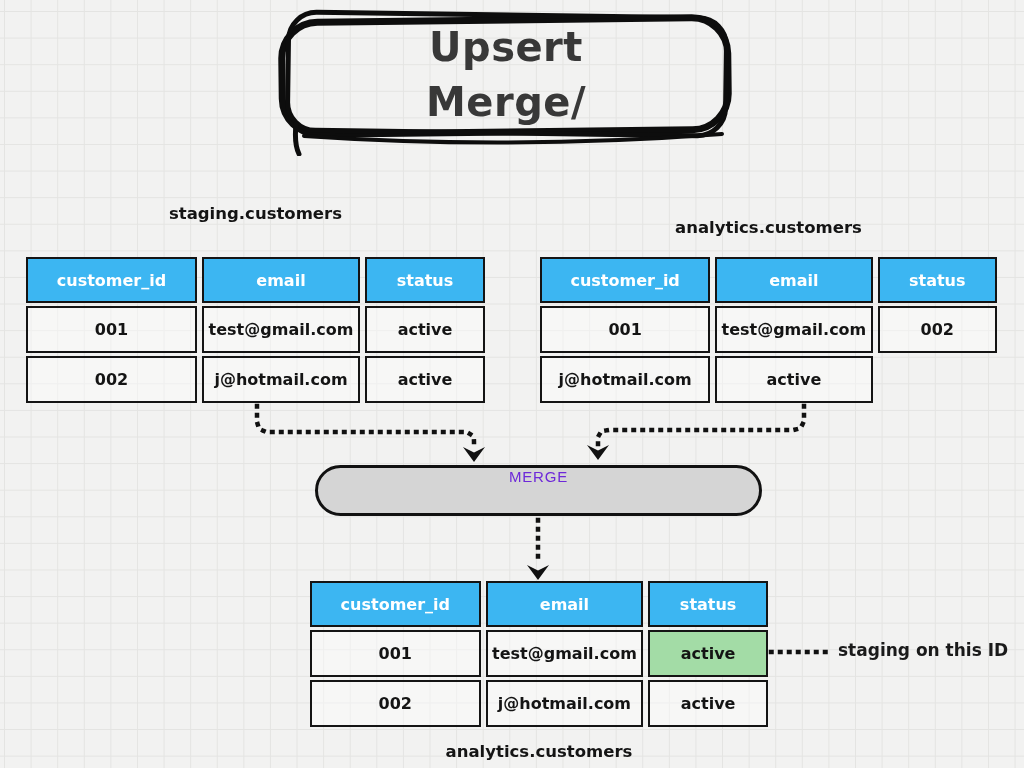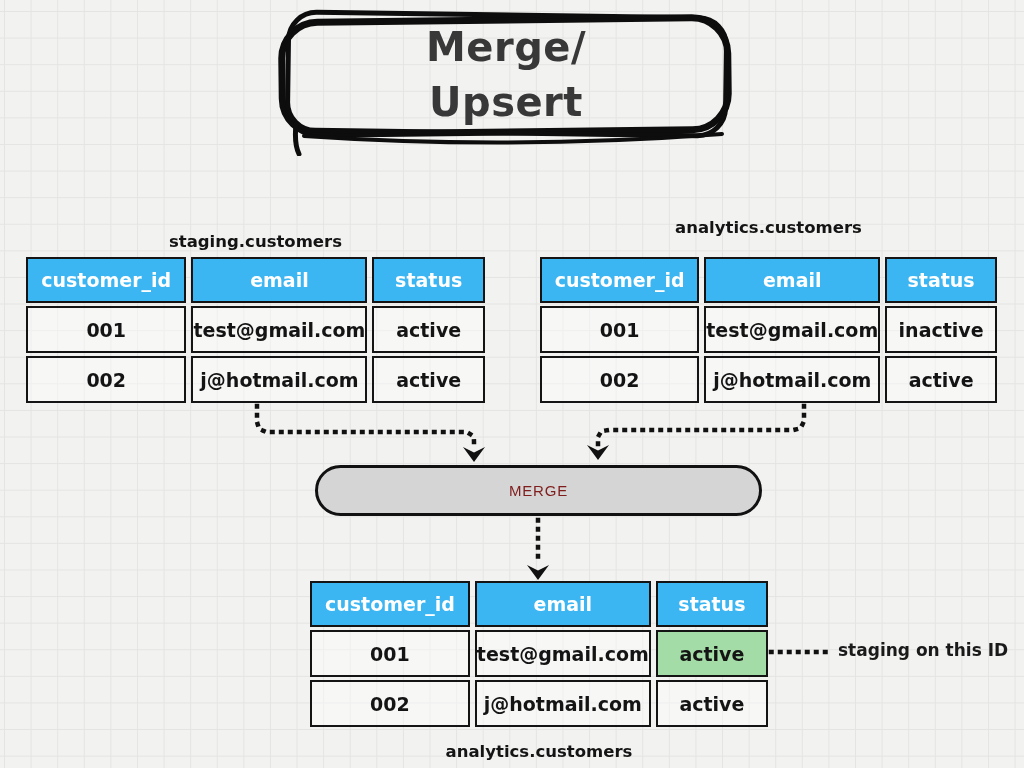--- a/index.html
+++ b/index.html
@@ -55,21 +55,21 @@
     grid-template-columns: 171fr 158fr 120fr;
     grid-template-rows: 46px 47px 47px;
     column-gap: 5px;
     row-gap: 3px;
   }
   .cell {
     border: 2.5px solid #141414;
     display: flex;
     align-items: center;
     justify-content: center;
-    font-size: 19px;
+    font-size: 16px;
     font-weight: 700;
   }
   .cell.header {
     background: #3CB6F2;
     color: #FFFFFF;
   }
   .cell.data {
     background: rgba(252,252,252,0.45);
     color: #141414;
     text-align: center;
@@ -80,27 +80,27 @@
 
   
   .merge-node {
     position: absolute;
     left: 315px; top: 465px;
     width: 447px; height: 51px;
     background: #D5D5D5;
     border: 3.5px solid #111111;
     border-radius: 26px;
     display: flex;
-    align-items: center;
+    align-items: flex-start;
     justify-content: center;
     font-family: "Liberation Sans", sans-serif;
     font-size: 15px;
     font-weight: 500;
     letter-spacing: 0.8px;
-    color: #7f1d1d;
+    color: #6d28d9;
   }
 
   
   .annotation {
     position: absolute;
     left: 838px; top: 640px;
     width: 186px;
     font-size: 17px;
     font-weight: 700;
     color: #1A1A1A;
@@ -117,47 +117,46 @@
   <div class="title-box">
     <svg width="472" height="152" viewBox="0 0 472 152">
       <g fill="none" stroke="#0D0D0D" stroke-linecap="round">
         <rect x="12" y="16" width="446" height="112" rx="36" stroke-width="7" transform="rotate(-0.7 235 72)"></rect>
         <rect x="18" y="11" width="438" height="118" rx="28" stroke-width="5" transform="rotate(0.8 235 72)"></rect>
         <path d="M26,120 Q24,140 29,150" stroke-width="5"></path>
         <path d="M34,132 Q240,146 452,130" stroke-width="4"></path>
       </g>
     </svg>
     <div class="title-text">
+      <div>Upsert</div>
       <div>Merge/</div>
-      <div>Upsert</div>
     </div>
   </div>
 
-  <div class="tbl-label" style="left:26px; top:232px; width:459px;">staging.customers</div>
+  <div class="tbl-label" style="left:26px; top:204px; width:459px;">staging.customers</div>
   <div class="tbl-label" style="left:540px; top:218px; width:457px;">analytics.customers</div>
 
   <div class="dtable" style="left:26px; top:257px; width:459px;">
     <div class="cell header">customer_id</div>
     <div class="cell header">email</div>
     <div class="cell header">status</div>
     <div class="cell data">001</div>
     <div class="cell data">test@gmail.com</div>
     <div class="cell data">active</div>
     <div class="cell data">002</div>
     <div class="cell data">j@hotmail.com</div>
     <div class="cell data">active</div>
   </div>
 
   <div class="dtable" style="left:540px; top:257px; width:457px;">
     <div class="cell header">customer_id</div>
     <div class="cell header">email</div>
     <div class="cell header">status</div>
     <div class="cell data">001</div>
     <div class="cell data">test@gmail.com</div>
-    <div class="cell data">inactive</div>
     <div class="cell data">002</div>
     <div class="cell data">j@hotmail.com</div>
     <div class="cell data">active</div>
   </div>
 
   <div class="merge-node">
     <span>MERGE</span>
   </div>
 
   <div class="dtable" style="left:310px; top:581px; width:458px;">

